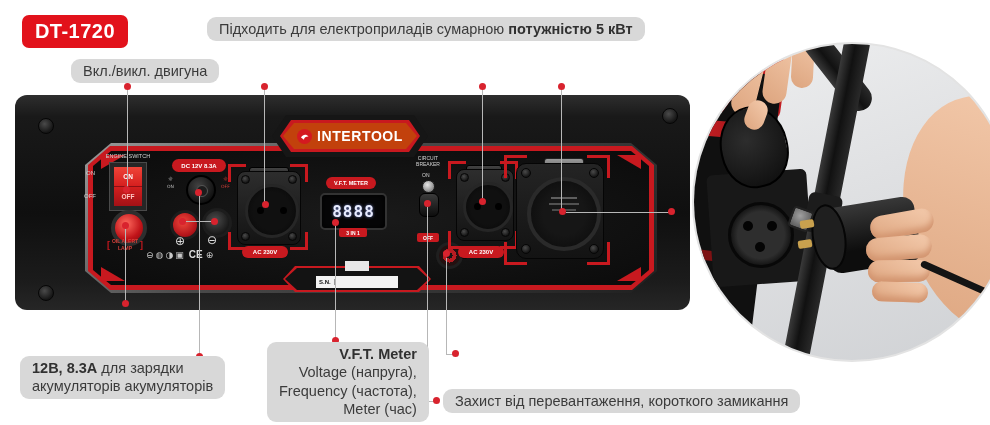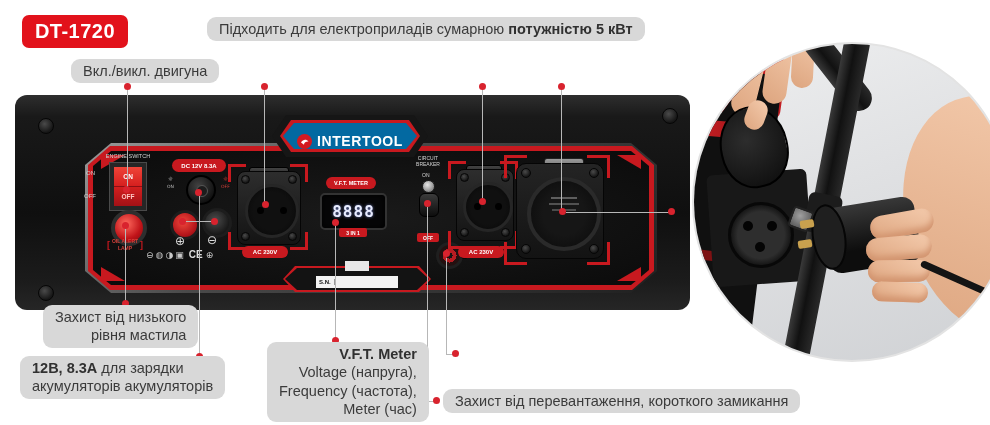--- a/index.html
+++ b/index.html
@@ -65,21 +65,21 @@
       <div class="abs oct3" style="left:8px;top:8px;right:8px;bottom:8px;background:radial-gradient(ellipse at center,#1a1a1a,#0b0b0b);"></div>
       <div class="tri" style="left:16px;top:12px;clip-path:polygon(0 0,100% 0,0 100%);"></div>
       <div class="tri" style="right:16px;top:12px;clip-path:polygon(0 0,100% 0,100% 100%);"></div>
       <div class="tri" style="left:16px;bottom:12px;clip-path:polygon(0 0,100% 100%,0 100%);"></div>
       <div class="tri" style="right:16px;bottom:12px;clip-path:polygon(100% 0,100% 100%,0 100%);"></div>
     </div>
   </div>
 
   <div class="abs hex" style="left:272px;top:115px;width:156px;height:42px;background:#161616;z-index:3;"></div>
   <div class="abs hex2" style="left:280px;top:120px;width:140px;height:32px;background:#c8191f;z-index:3;"></div>
-  <div class="abs hex2" style="left:283px;top:123px;width:134px;height:26px;background:#0369a1;z-index:3;display:flex;align-items:flex-end;justify-content:center;gap:5px;">
+  <div class="abs hex2" style="left:283px;top:123px;width:134px;height:26px;background:#c2410c;z-index:3;display:flex;align-items:center;justify-content:center;gap:5px;">
     <svg width="15" height="15">
         <circle cx="7.5" cy="7.5" r="7.5" fill="#d41920"></circle>
         <path d="M4 8.5c2-3.5 5.5-3.5 7.5-1-2.2-.2-4.5 1-4.5 3.2z" fill="#fff"></path>
       </svg>
     <span style="color:#fff;font-weight:700;font-size:14px;letter-spacing:.6px;">INTERTOOL</span>
   </div>
 
   <div class="wtx" style="left:96px;top:153px;width:64px;font-size:5.5px;text-align:center;">ENGINE SWITCH</div>
   <div class="wtx" style="left:86px;top:170px;font-size:6px;">ON</div>
   <div class="wtx" style="left:84px;top:193px;font-size:6px;">OFF</div>
@@ -261,24 +261,20 @@
   <div class="dot" style="left:211px;top:218px;"></div>
   <div class="dot" style="left:196px;top:353px;"></div>
   <div class="dot" style="left:332px;top:219px;"></div>
   <div class="dot" style="left:332px;top:337px;"></div>
   <div class="dot" style="left:443px;top:250px;"></div>
   <div class="dot" style="left:452px;top:350px;"></div>
   <div class="dot" style="left:424px;top:200px;"></div>
   <div class="dot" style="left:433px;top:397px;"></div>
   <div class="dot" style="left:668px;top:208px;"></div>
 
-  <div class="pill right" style="left:43px;top:305px;">
-    <div>Захист від низького</div>
-    <div>рівня мастила</div>
-  </div>
   <div class="pill" style="left:20px;top:356px;">
     <div><b>12В, 8.3А</b><span> для зарядки</span></div>
     <div>акумуляторів акумуляторів</div>
   </div>
   <div class="pill right" style="left:267px;top:342px;">
     <div><b>V.F.T. Meter</b></div>
     <div>Voltage (напруга),</div>
     <div>Frequency (частота),</div>
     <div>Meter (час)</div>
   </div>

